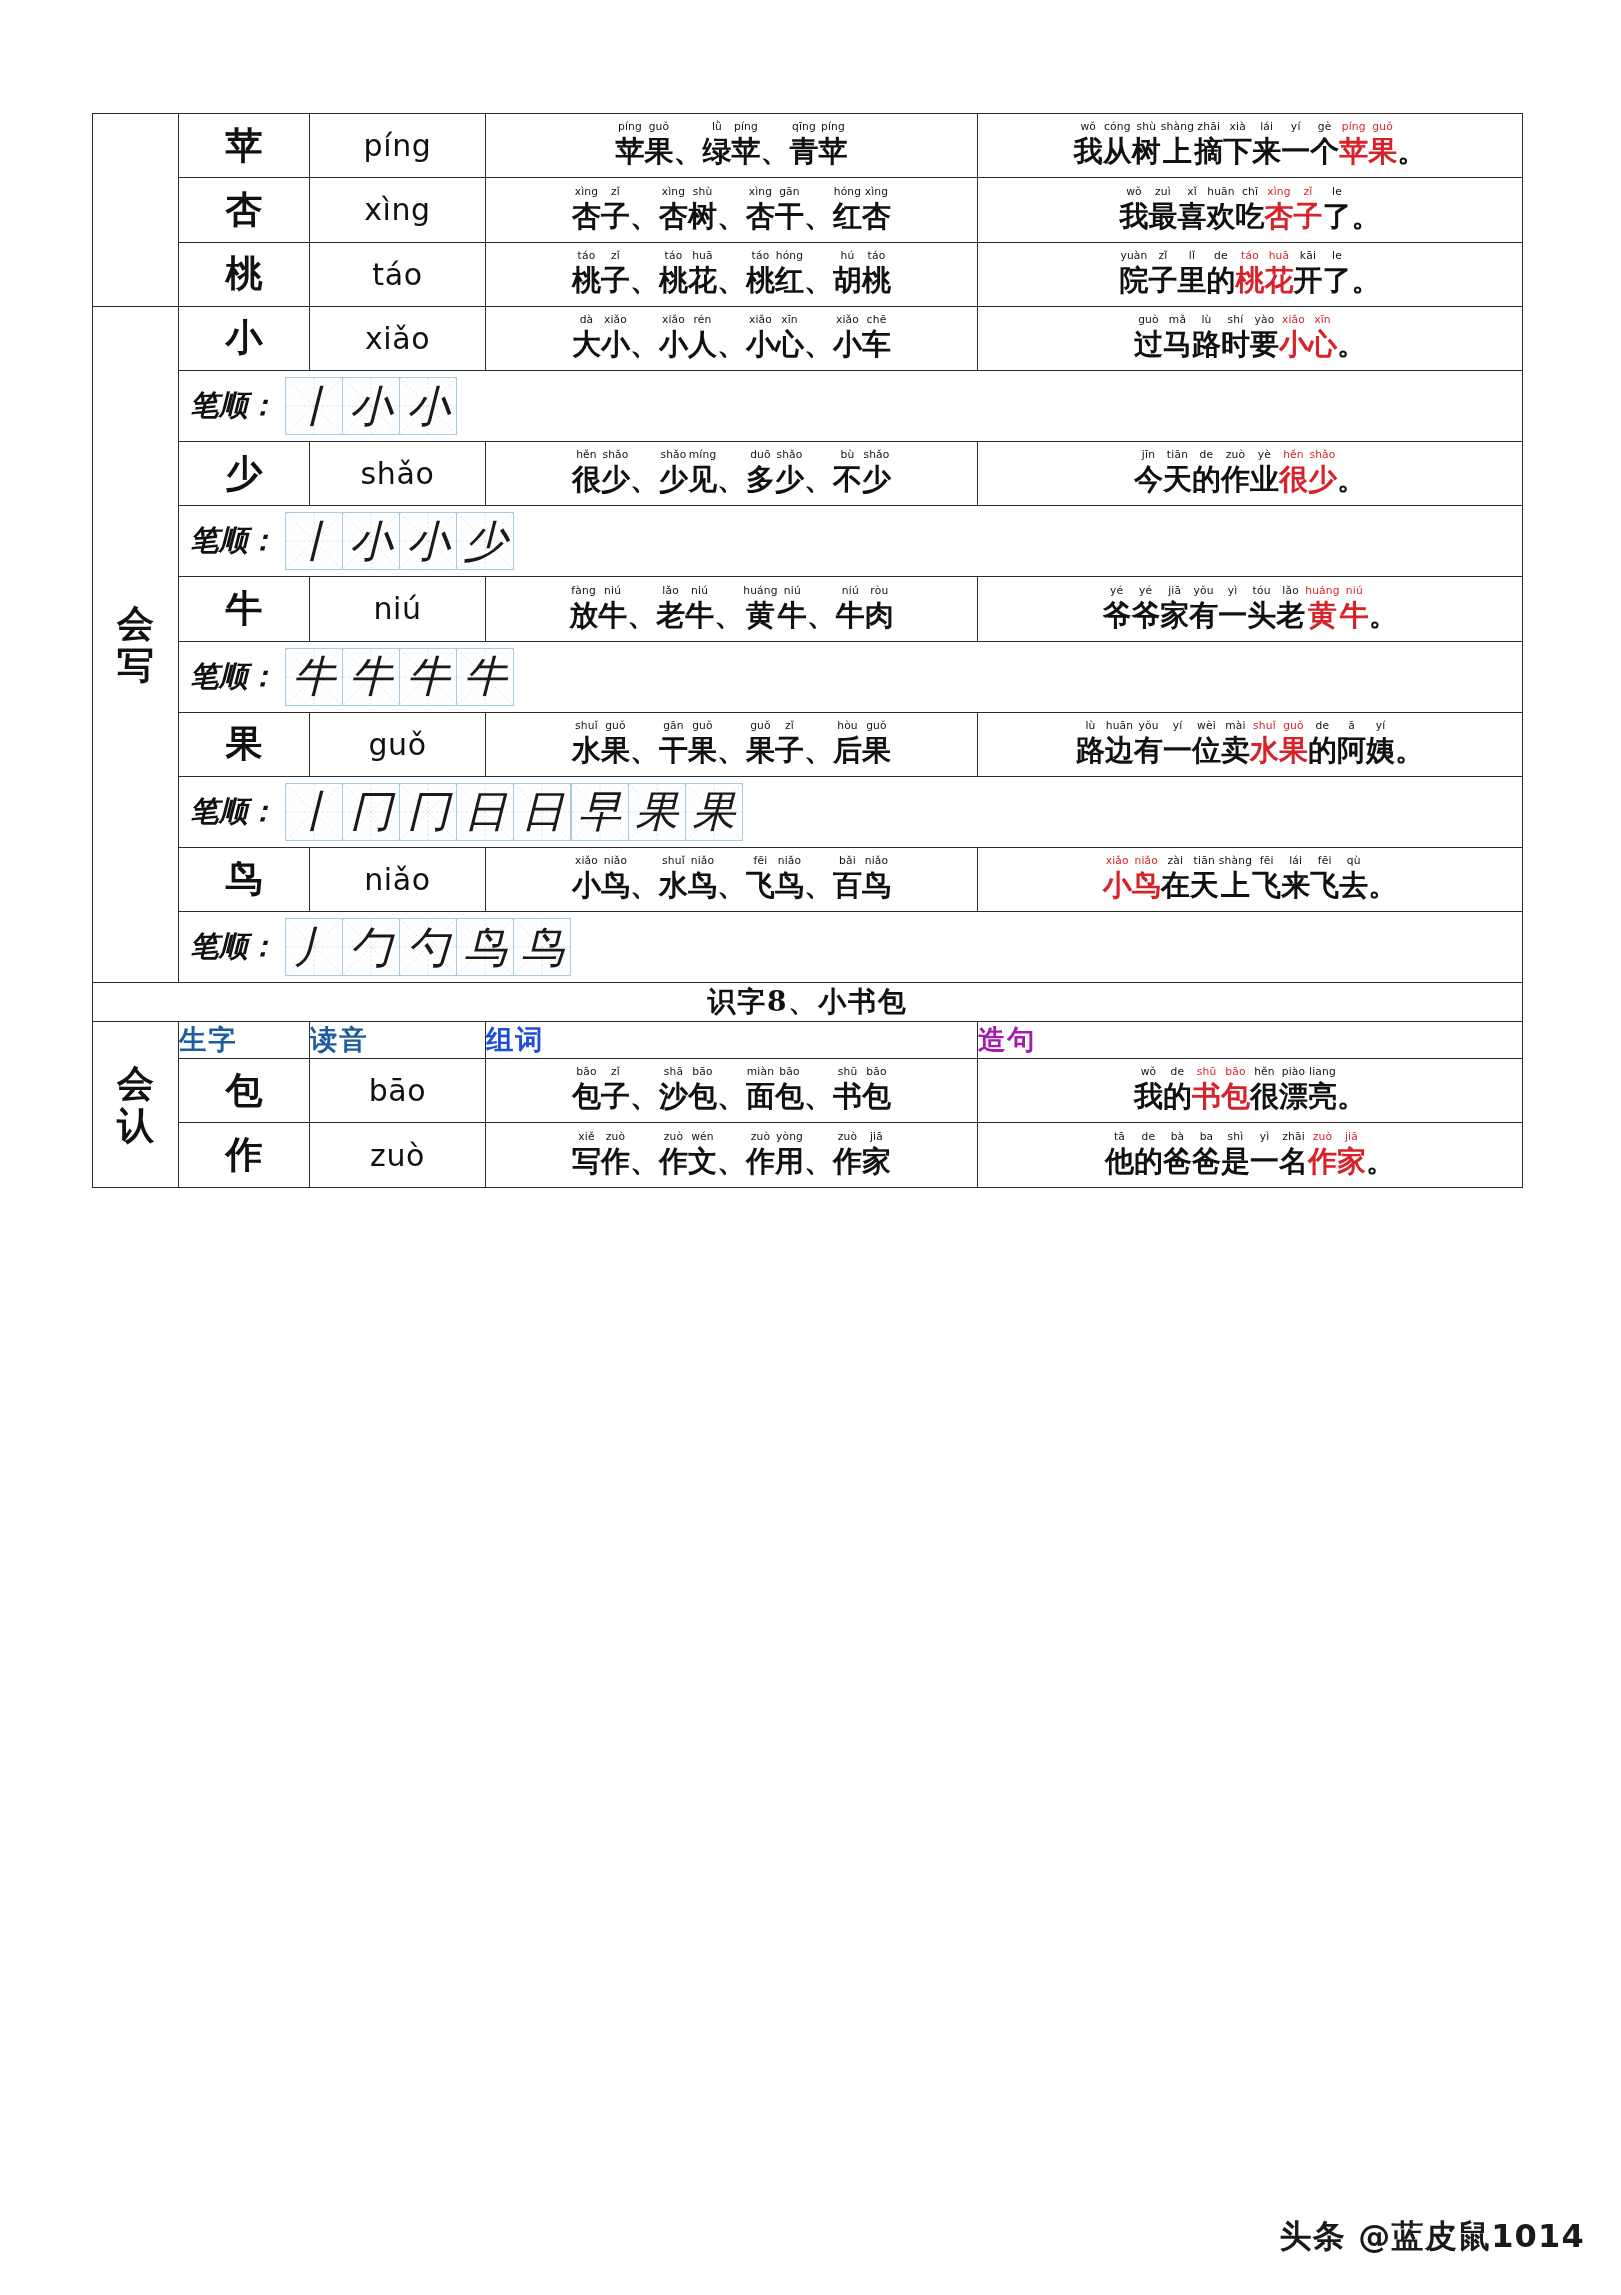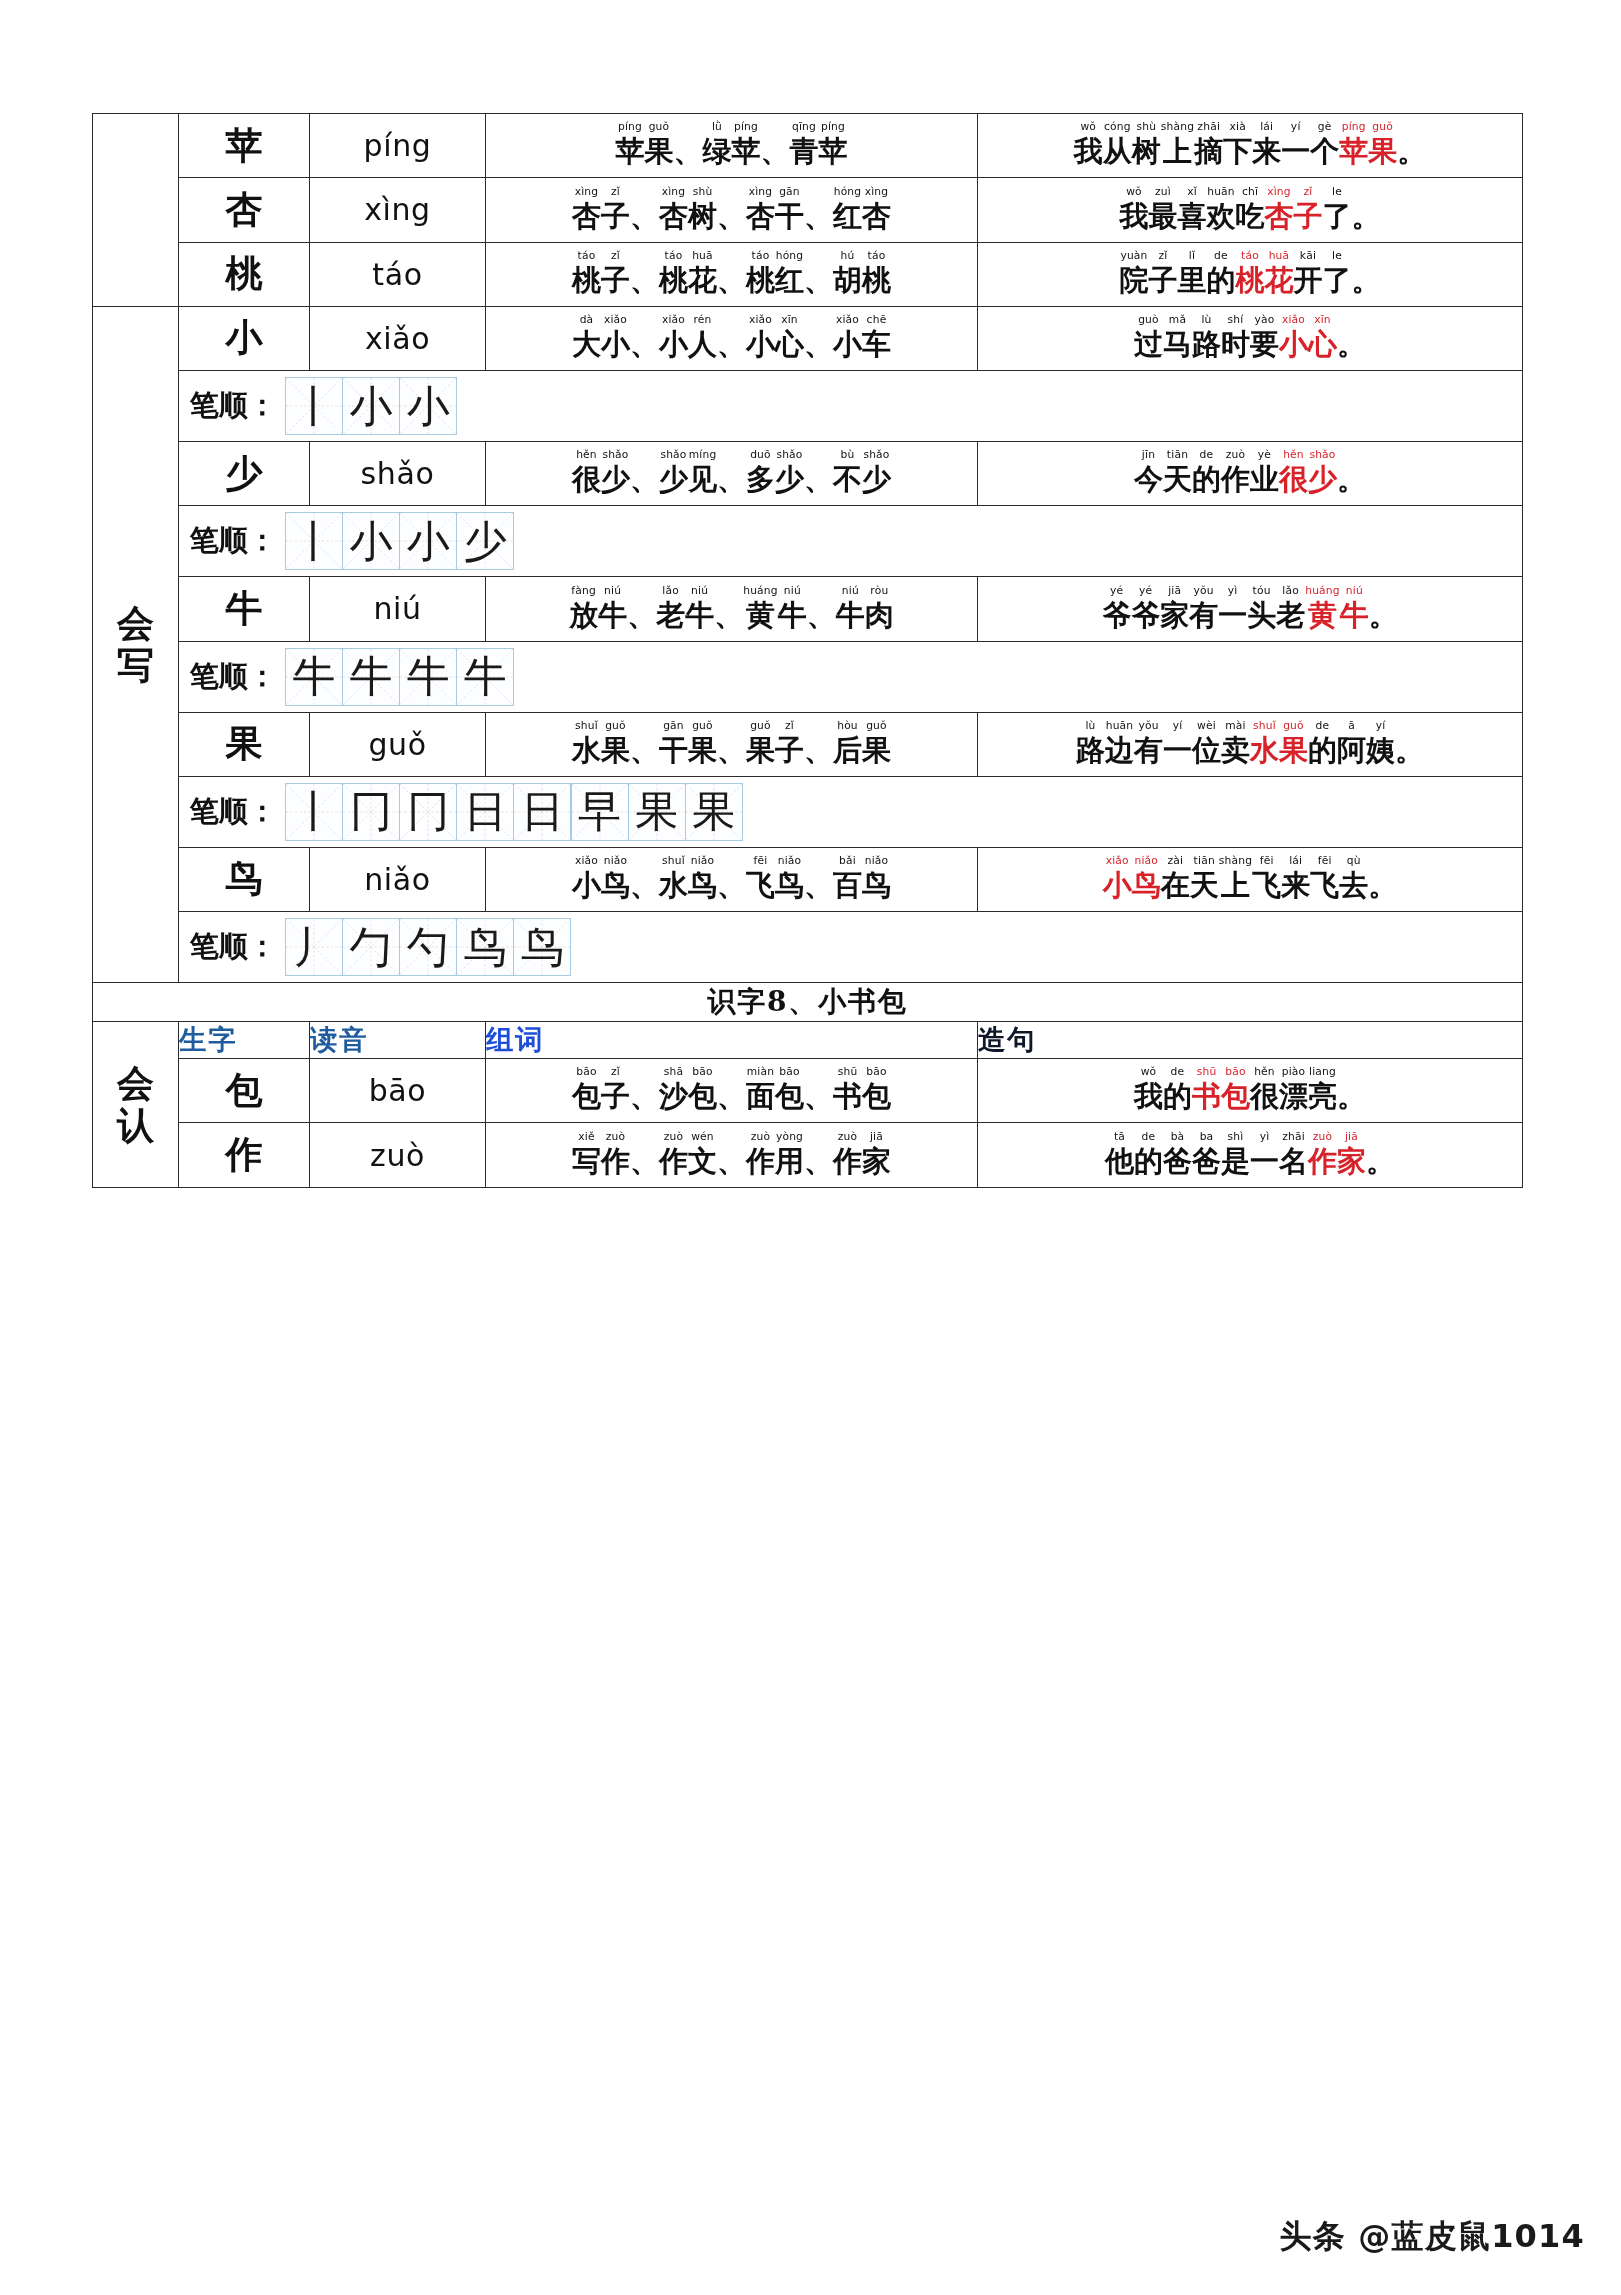--- a/index.html
+++ b/index.html
@@ -109,20 +109,21 @@
   
   .words .rg .hz { font-size: 29px; }
   .words .rg .py { font-size: 10.7px; }
 
   .sentence .rg .hz { font-size: 29px; }
   .sentence .rg .py { font-size: 10.7px; }
 
   
   .stroke-row td {
     padding: 0;
+    font-style: italic;
   }
   .stroke-wrap {
     display: flex;
     align-items: center;
     padding: 6px 0 6px 10.7px;
   }
   .stroke-label {
     font-family: "DejaVu Serif", "Liberation Serif", serif;
     font-size: 29px;
     font-weight: bold;
@@ -1210,21 +1211,21 @@
           <td colspan="5" class="section-title">识字8、小书包</td>
         </tr>
         <tr>
           <td class="cat-label" rowspan="3">
             <span>会</span>
             <span>认</span>
           </td>
           <td class="col-head" style="color: rgb(31, 92, 158);">生字</td>
           <td class="col-head" style="color: rgb(31, 92, 158);">读音</td>
           <td class="col-head" style="color: #1d4ed8;">组词</td>
-          <td class="col-head" style="color: #0f172a;">造句</td>
+          <td class="col-head" style="color: #a21caf;">造句</td>
         </tr>
         <tr>
           <td class="hanzi">包</td>
           <td class="pinyin-main">bāo</td>
           <td>
             <div class="ruby-line words">
               <div class="rg">
                 <div class="py">bāo</div>
                 <div class="hz">包</div>
               </div>

